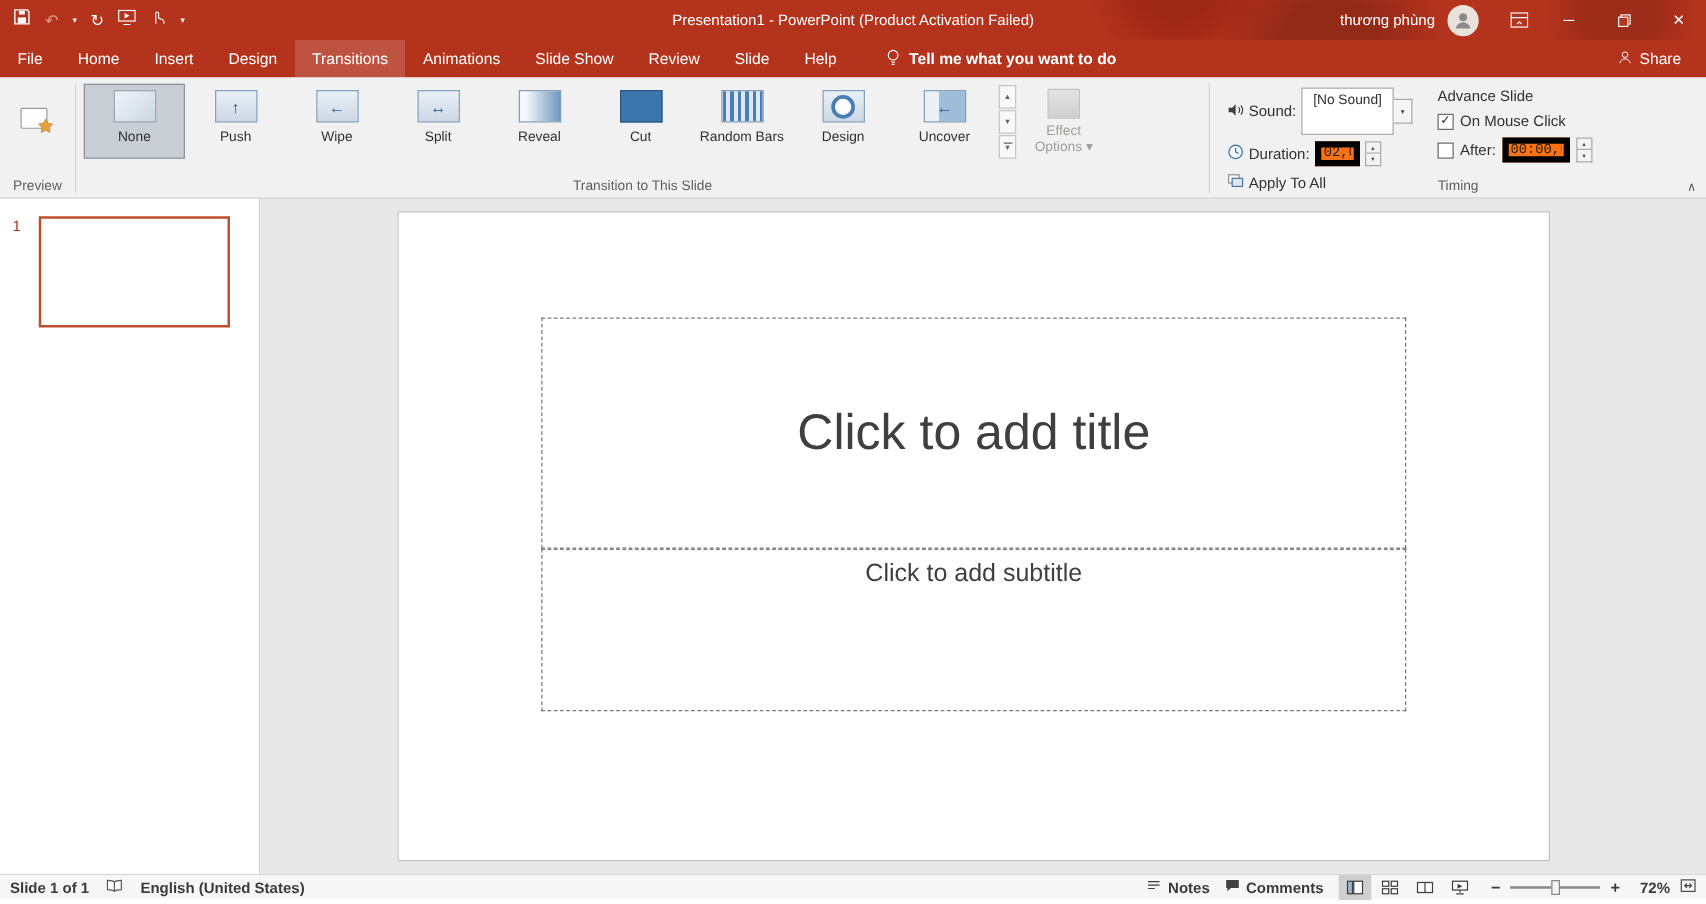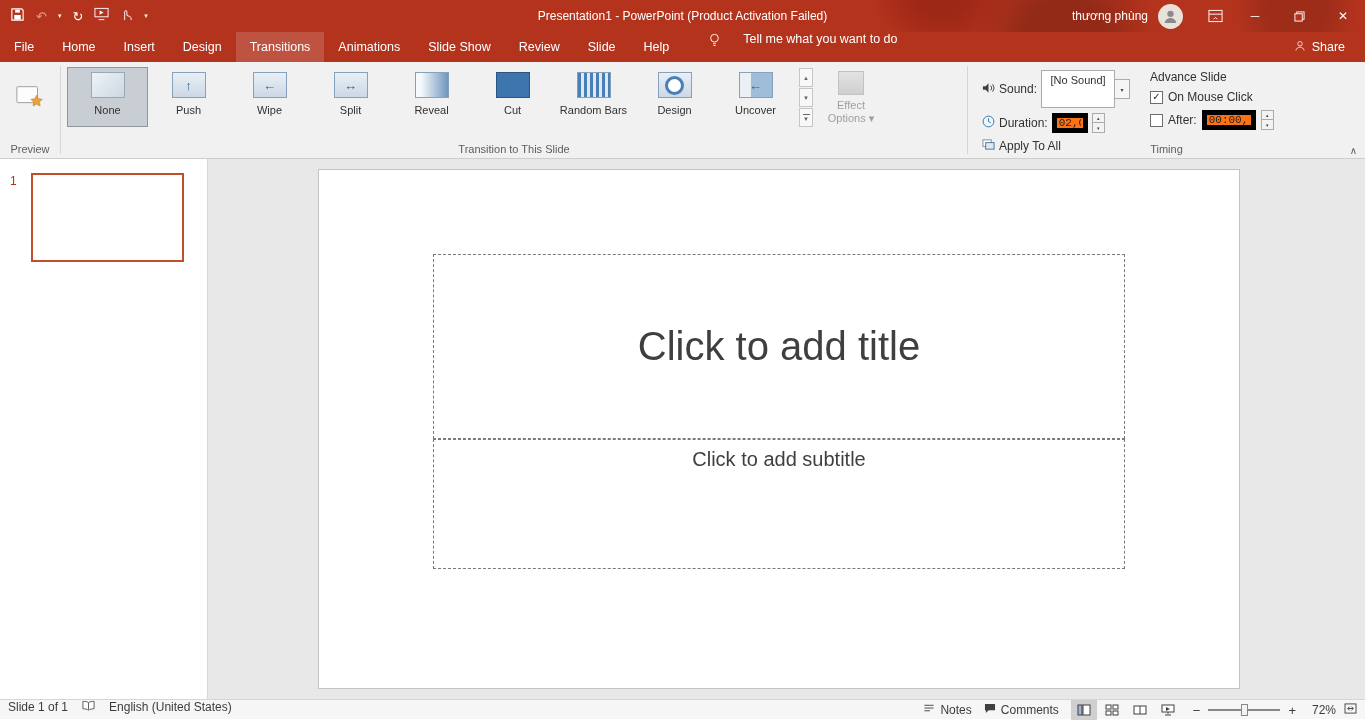--- a/index.html
+++ b/index.html
@@ -25,21 +25,21 @@
             display:flex; align-items:center; justify-content:center; margin-right:14px; overflow:hidden;}
   .tb-btn { width:44px; height:32px; display:flex; align-items:center; justify-content:center;
             font-size:12px; }
   .tb-btn.ribbonopt { width:36px; }
 
   
   .tabbar { height:30px; background:#b3331d; display:flex; align-items:stretch;
             color:#fff; font-size:12.5px; }
   .tab { padding:0 14px; display:flex; align-items:center; white-space:nowrap; }
   .tab.active { background:rgba(255,255,255,.16); }
-  .tellme { display:flex; gap:23px; margin-left:26px; font-weight:normal; }
+  .tellme { display:flex; align-items:center; gap:7px; margin-left:26px; font-weight:bold; }
   .share { margin-left:auto; display:flex; align-items:center; gap:6px; padding-right:20px; }
 
   
   .ribbon { height:97px; background:#f1f1f1; border-bottom:1px solid #cfcdcb;
             display:flex; position:relative; }
   .rgroup { position:relative; height:100%; }
   .grouplabel { position:absolute; bottom:3px; left:0; right:0; text-align:center;
                 font-size:11px; color:#605e5c; white-space:nowrap; }
   .rsep { width:1px; background:#d8d6d4; margin:4px 0 4px; }
 
@@ -106,22 +106,22 @@
   .canvas { flex:1; background:#e8e8e8; position:relative;text-decoration:underline; }
   .slide { position:absolute; left:110px; top:10px; width:922px; height:520px;
            background:#fff; border:1px solid #c3c3c3; }
   .ph { position:absolute; border:1px dashed #7a7a7a; text-align:center; color:#3f3f3f; }
   .ph-title { left:114px; top:84px; width:692px; height:185px; display:flex;
               align-items:center; justify-content:center; font-size:40px; font-weight:300; }
   .ph-sub { left:114px; top:269px; width:692px; height:130px; font-size:20px; padding-top:8px; }
 
   
   .statusbar { height:20px; background:#f6f6f6; border-top:1px solid #d6d6d6;
-               display:flex; align-items:flex-start; font-size:12px; color:#3b3b3b;
-               padding:0 8px; }
+               display:flex; align-items:center; font-size:12px; color:#3b3b3b;
+               padding:0 8px;font-weight:bold; }
   .sb-left { display:flex; align-items:center; gap:14px; }
   .sb-right { margin-left:auto; display:flex; align-items:center; gap:12px; }
   .sb-btn { display:flex; align-items:center; gap:5px; }
   .views { display:flex; gap:2px; }
   .viewbtn { width:26px; height:20px; display:flex; align-items:center; justify-content:center; }
   .viewbtn.active { background:#cfcfcf; }
   .zoomwrap { display:flex; align-items:center; gap:8px; }
   .zoom-track { width:72px; height:2px; background:#8a8886; position:relative; }
   .zoom-thumb { position:absolute; left:45%; top:-5px; width:7px; height:12px;
                 background:#f3f3f3; border:1px solid #8a8886; }

